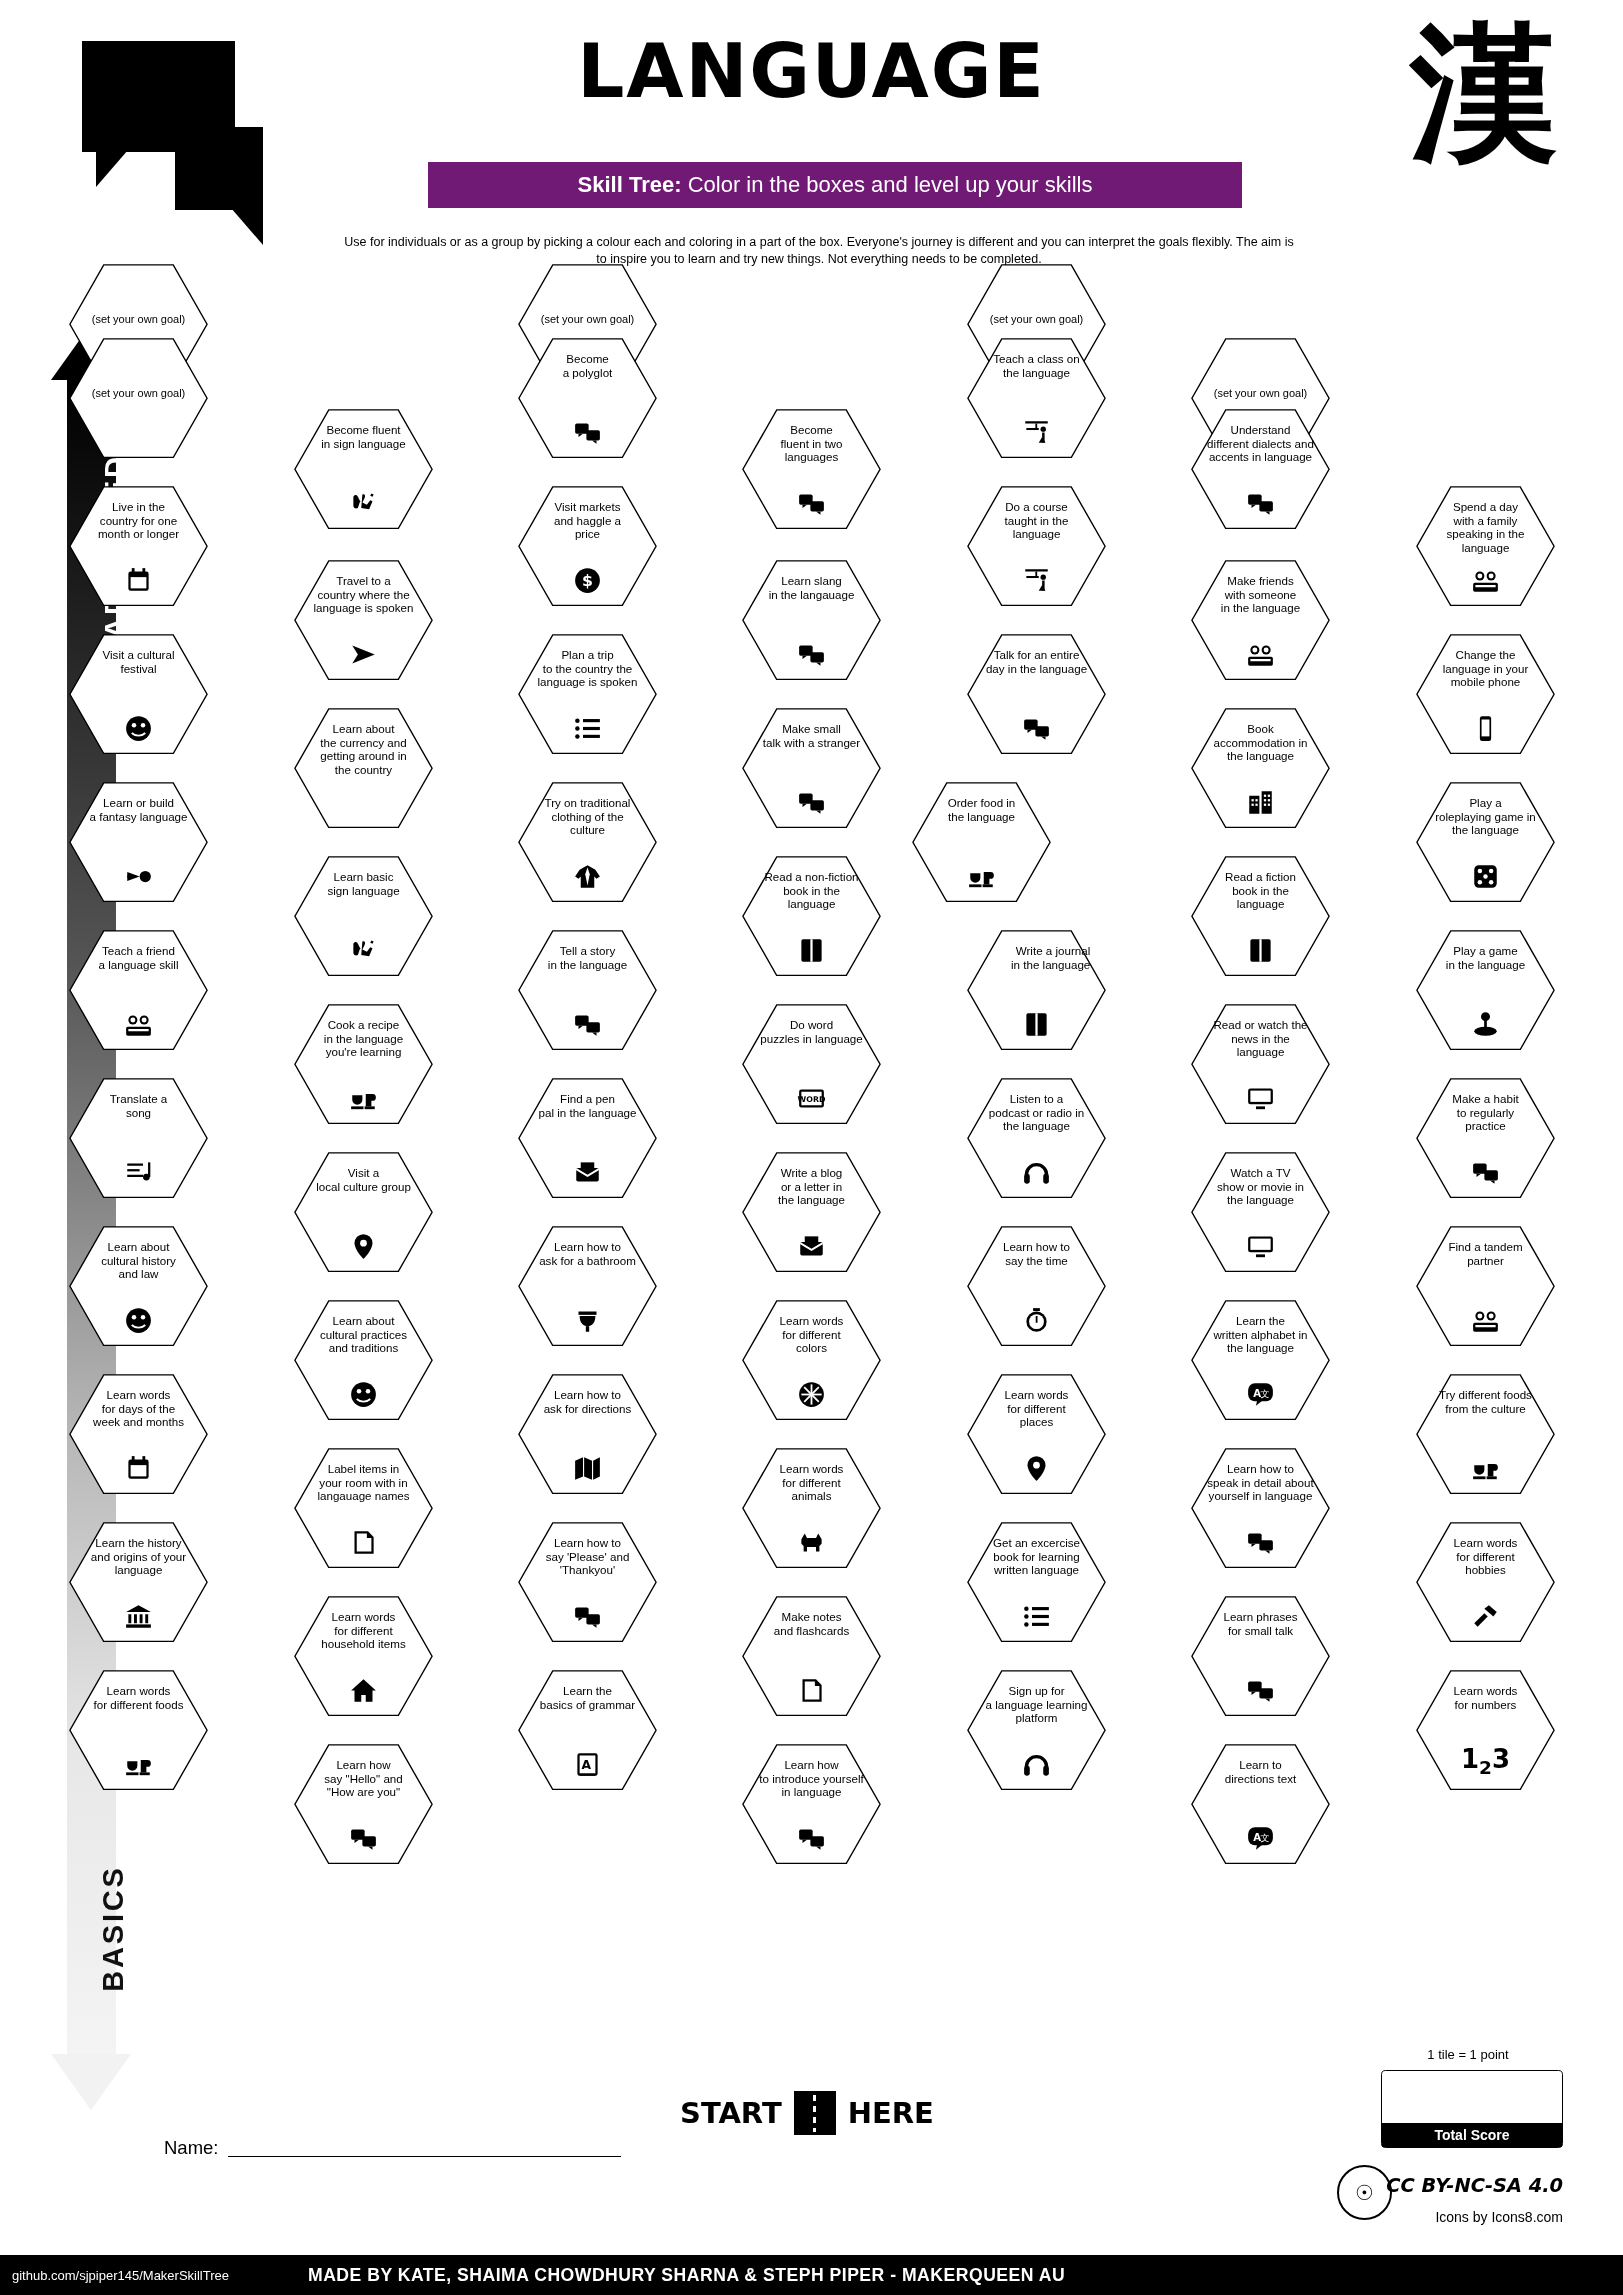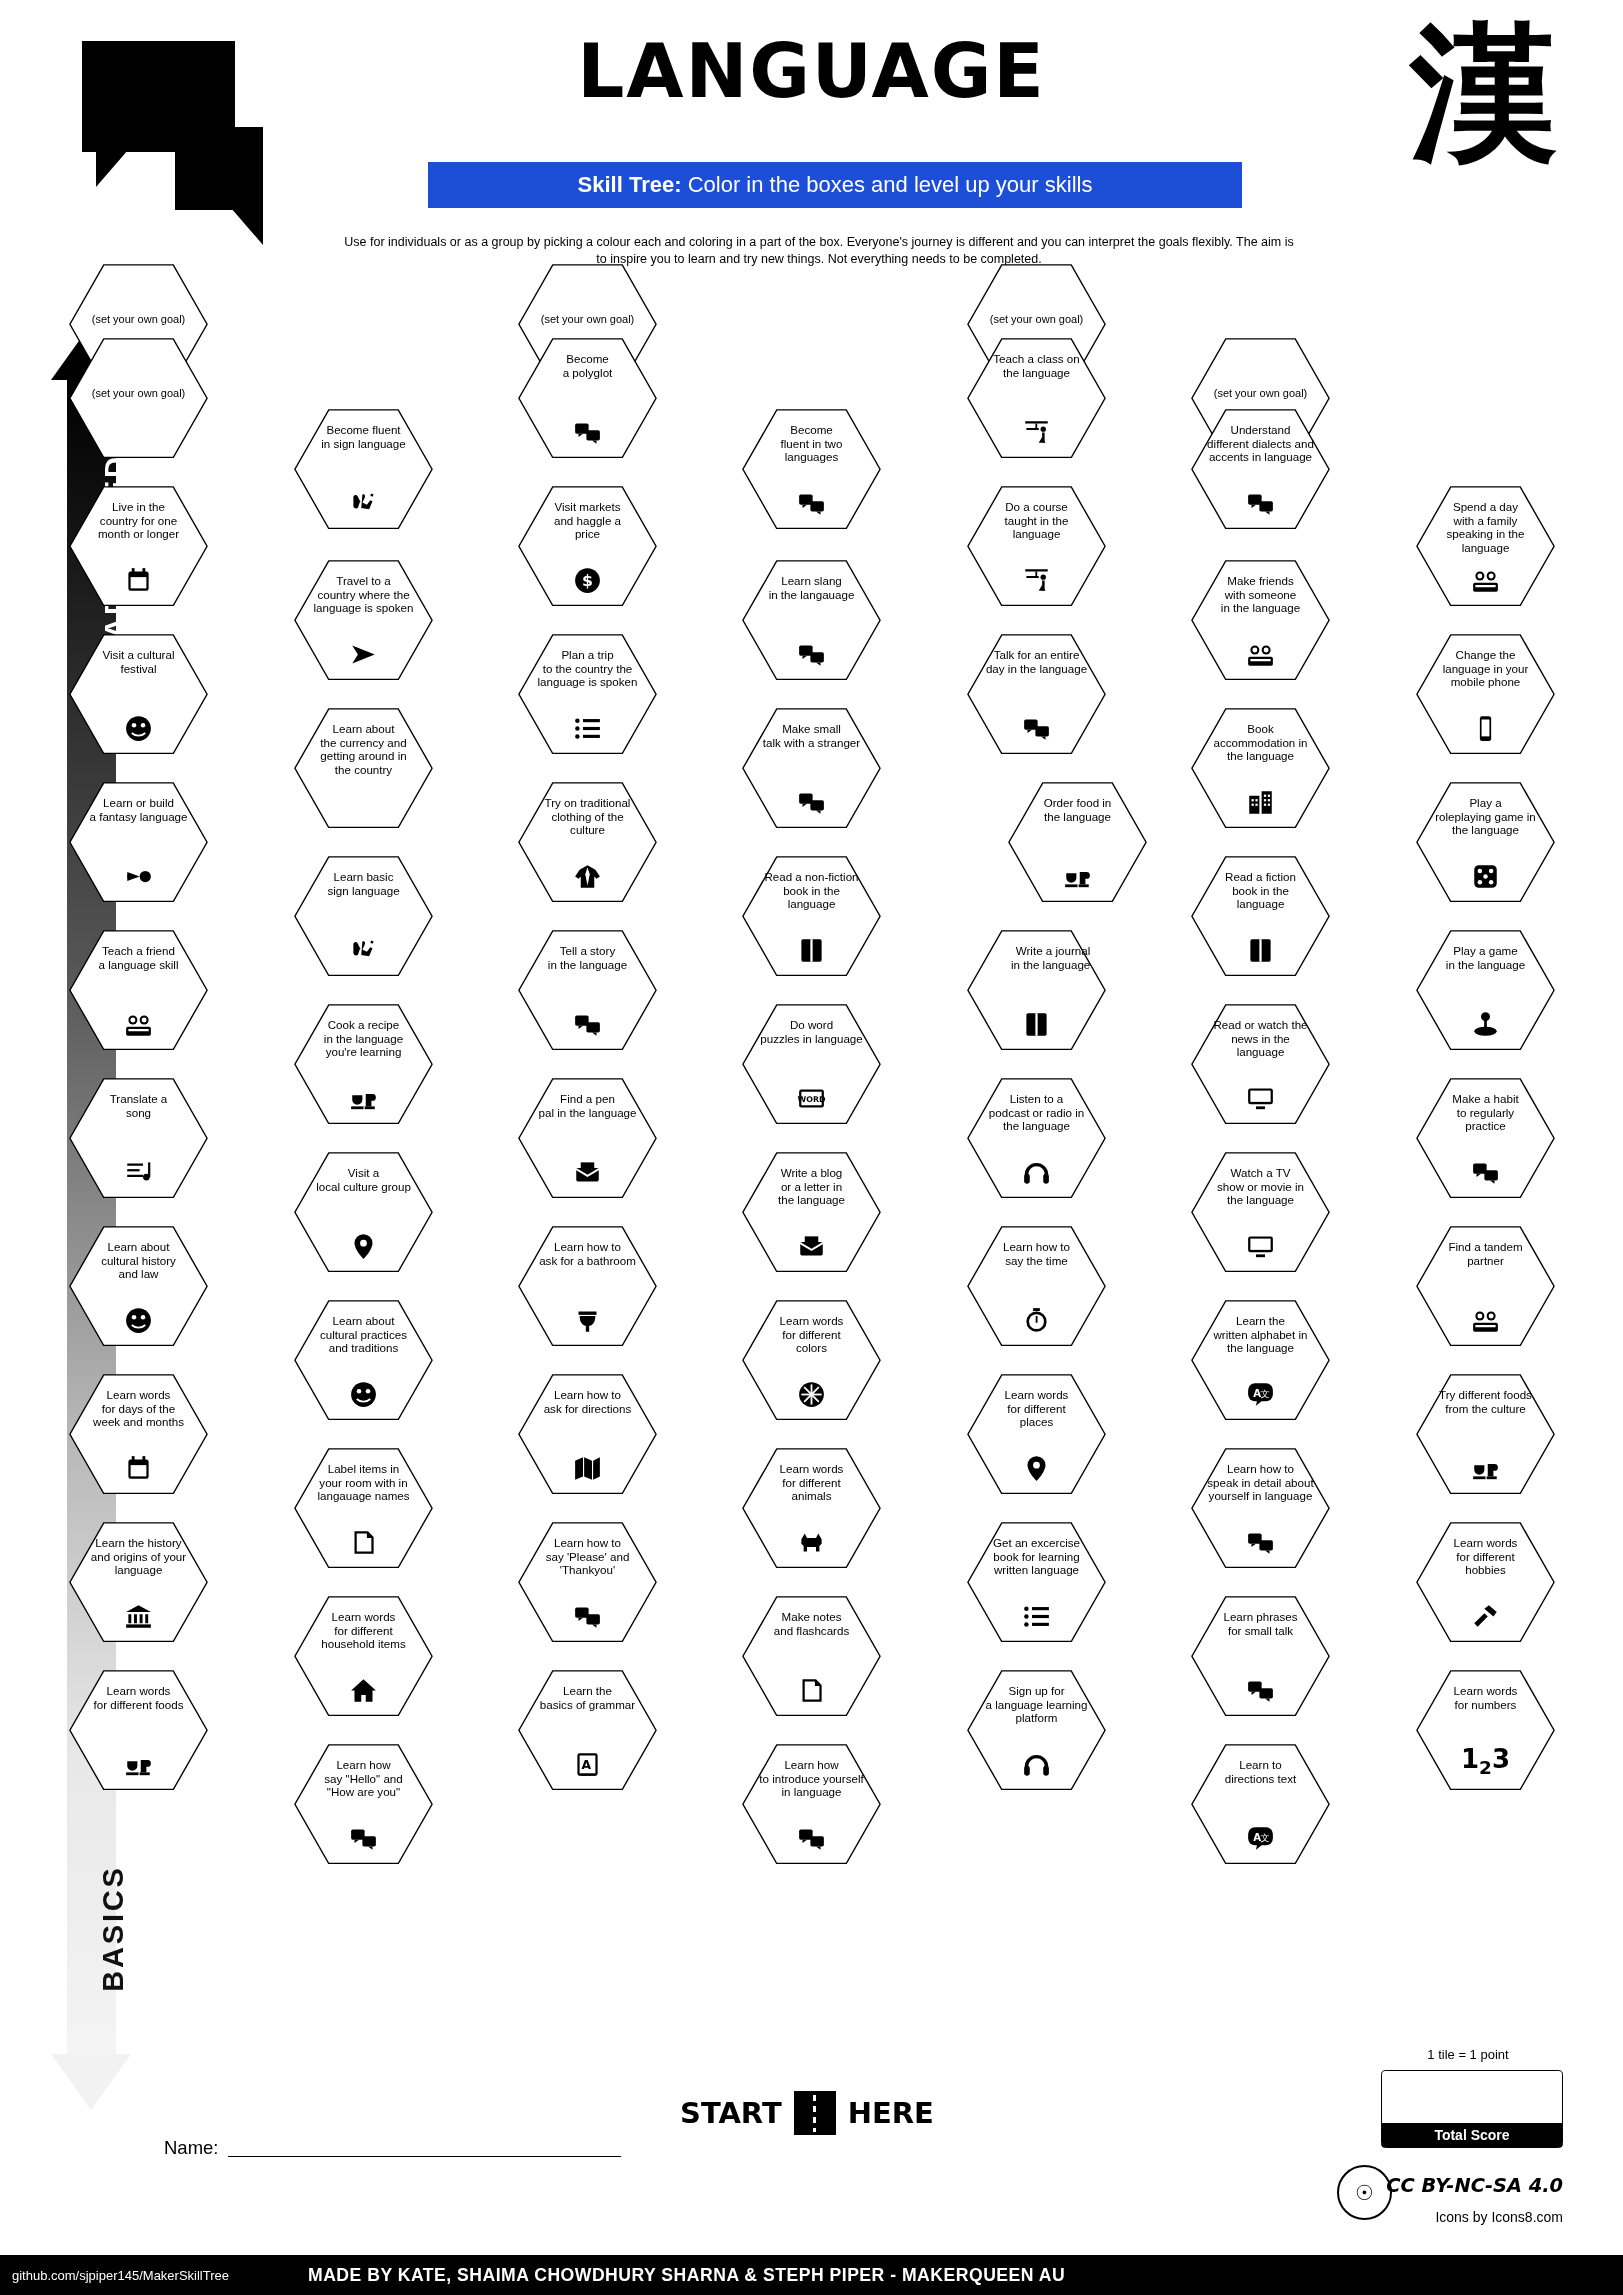--- a/index.html
+++ b/index.html
@@ -6,21 +6,21 @@
   body{width:1623px;height:2295px;position:relative;font-family:"Liberation Sans",sans-serif;color:#000;overflow:hidden;}
 
   
   .speech-logo{position:absolute;left:82px;top:41px;width:231px;height:194px;}
   .sp1{position:absolute;left:0;top:0;width:153px;height:111px;background:#000;}
   .sp1:after{content:"";position:absolute;left:14px;top:109px;width:0;height:0;border-left:0 solid transparent;border-top:37px solid #000;border-right:32px solid transparent;}
   .sp2{position:absolute;left:93px;top:86px;width:88px;height:83px;background:#000;}
   .sp2:after{content:"";position:absolute;left:56px;top:81px;width:0;height:0;border-top:37px solid #000;border-left:32px solid transparent;}
 
   .title{position:absolute;left:0;right:0;top:28px;text-align:center;font-size:74px;font-weight:bold;letter-spacing:1.9px;font-family:"DejaVu Sans",sans-serif;}
-  .subtitle-bar{position:absolute;left:428px;top:162px;width:814px;height:46px;background:#1d4ed8;color:#fff;display:flex;align-items:center;justify-content:center;font-size:22px;}
+  .subtitle-bar{position:absolute;left:428px;top:162px;width:814px;height:46px;background:#701a75;color:#fff;display:flex;align-items:center;justify-content:center;font-size:22px;}
   .subtitle-bar .bold{font-weight:bold;}
   .intro{position:absolute;left:338px;top:234px;width:962px;text-align:center;font-size:12.5px;line-height:1.35;}
 
   .kanji{position:absolute;right:65px;top:18.5px;font-size:148px;font-weight:bold;font-family:"DejaVu Sans",sans-serif;line-height:1;}
 
   
   .arrow-wrap{position:absolute;left:51px;top:324px;width:79px;height:1786px;}
   .arrow-body{position:absolute;left:16px;top:53px;width:49px;height:1684px;background:linear-gradient(to bottom,#000 0%,#111 8%,#555 35%,#b5b5b5 62%,#e8e8e8 82%,#f4f4f4 100%);}
   .arrow-head-up{position:absolute;left:0;top:0;width:0;height:0;border-left:40px solid transparent;border-right:40px solid transparent;border-bottom:56px solid #000;}
   .arrow-head-down{position:absolute;left:0;bottom:0;width:0;height:0;border-left:40px solid transparent;border-right:40px solid transparent;border-top:56px solid #f2f2f2;}
@@ -397,21 +397,21 @@
       <svg class="hexsvg" viewBox="0 0 300 260">
         <polygon points="75,2 225,2 298,130 225,258 75,258 2,130"></polygon>
       </svg>
       <div class="txt" style="white-space: pre-line;">Try on traditional
 clothing of the culture</div>
       <div class="ic"><svg width="29" height="27" viewBox="0 0 24 24" fill="#000">
           <path d="M12 2l7 4 4 6-3 2-2-2v10H6V12l-2 2-3-2 4-6z"></path>
           <path d="M12 4l-2 6 2 10 2-10z" fill="#fff"></path>
         </svg></div>
     </div>
-    <div class="hex" style="left: 1008px; top: 782px;">
+    <div class="hex" style="left: 912px; top: 782px;">
       <svg class="hexsvg" viewBox="0 0 300 260">
         <polygon points="75,2 225,2 298,130 225,258 75,258 2,130"></polygon>
       </svg>
       <div class="txt" style="white-space: pre-line;">Order food in
 the language</div>
       <div class="ic"><svg width="29" height="27" viewBox="0 0 24 24" fill="#000">
           <path d="M2 9h9v4a4.5 4.5 0 01-9 0z"></path>
           <rect x="1" y="19" width="11" height="2.5"></rect>
           <path d="M14 8h6a3 3 0 010 6h-1v5h-5z"></path>
           <rect x="13" y="19" width="9" height="2.5"></rect>

